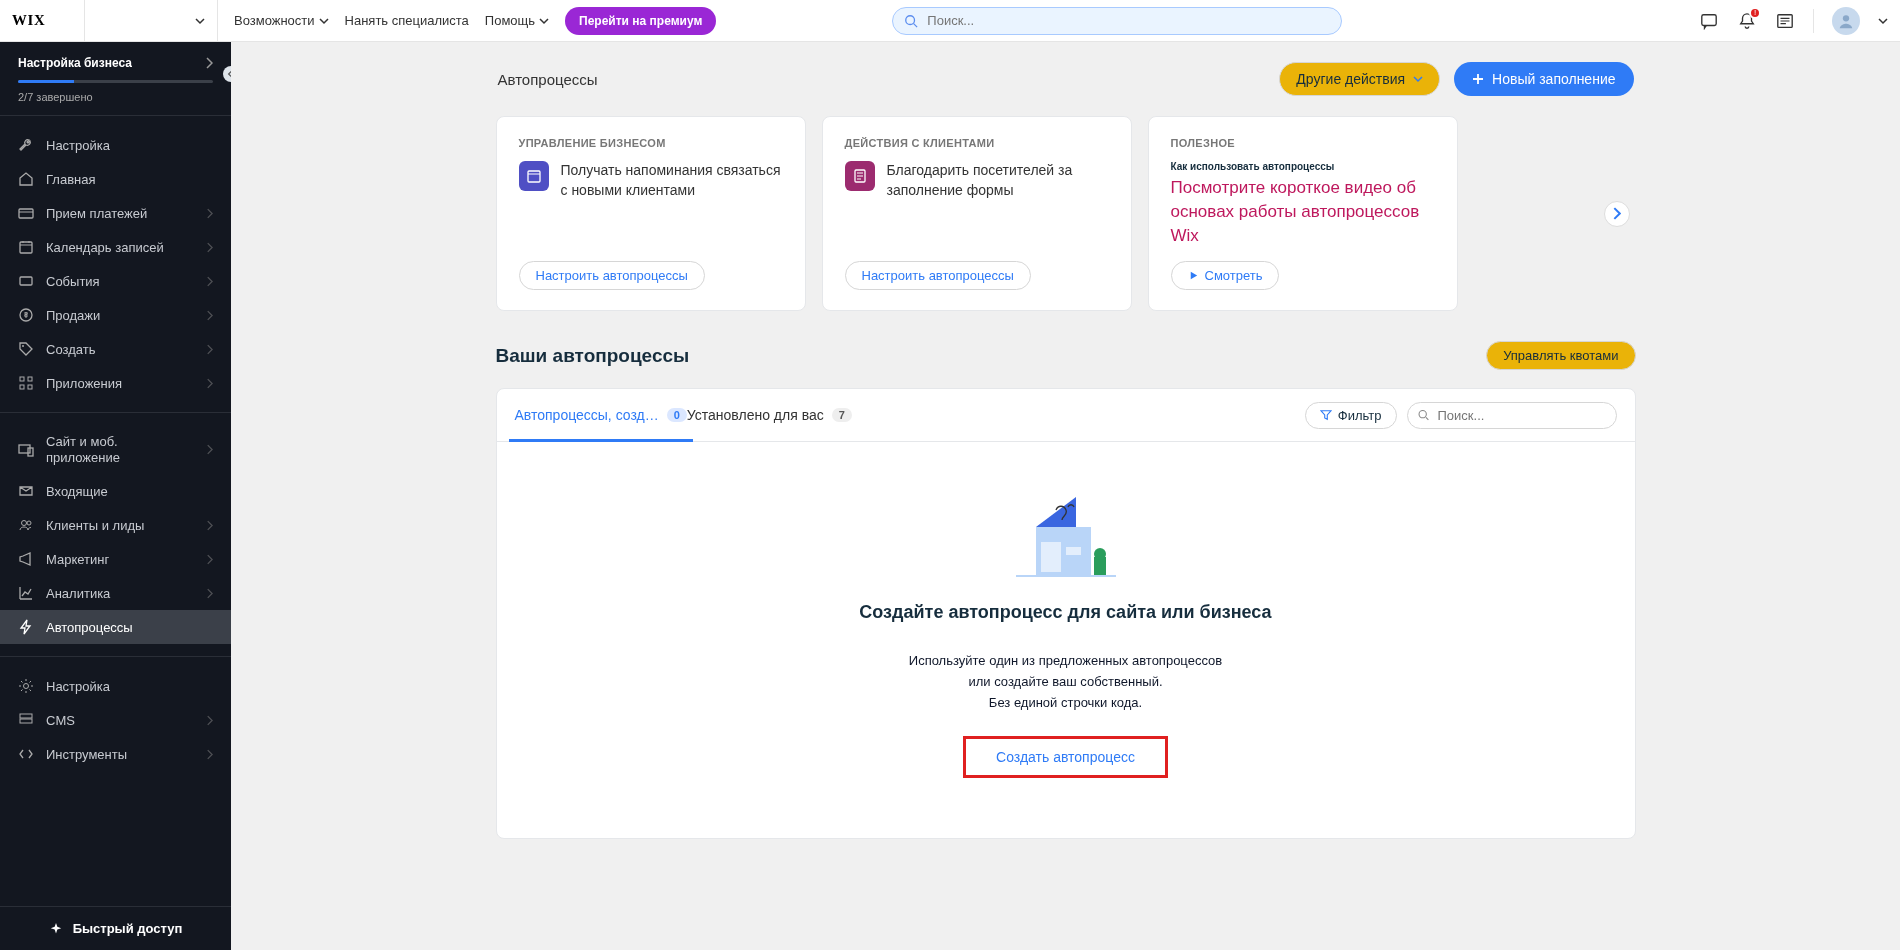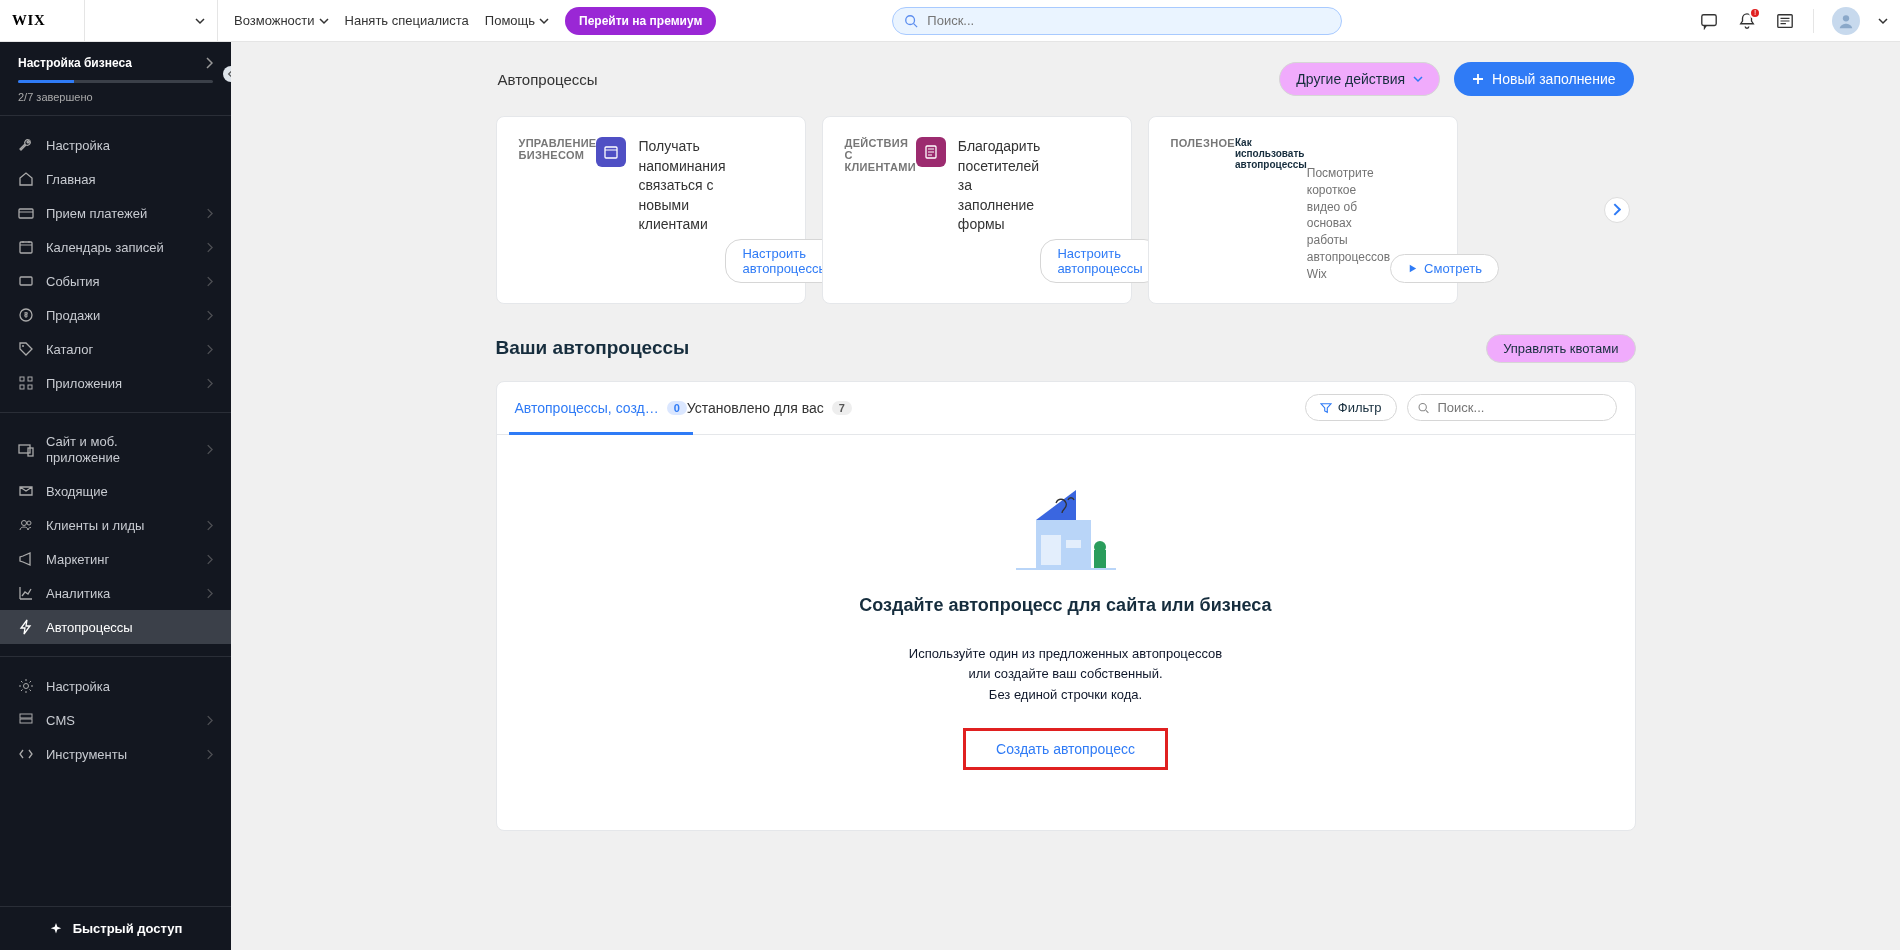--- a/index.html
+++ b/index.html
@@ -36,33 +36,33 @@
 .sb-item .chev-r { margin-left: auto; opacity: 0.5; }
 .sb-ico { width: 16px; height: 16px; flex-shrink: 0; }
 .sb-quick { display:flex; align-items:center; gap:10px; padding: 14px 18px; color: #fff; font-weight: 600; font-size: 13px; border-top: 1px solid #2a2e37; margin-top: auto; cursor:pointer; justify-content:center;}
 
 .content-wrap { flex: 1; overflow-y: auto; background: #f0f0f0; }
 .content { max-width: 1140px; margin: 0 auto; padding: 20px 0 40px; }
 
 .page-header { display: flex; align-items: center; justify-content: space-between; margin-bottom: 20px; padding: 0 2px;}
 .page-title { font-size: 15px; color: #333; }
 .header-actions { display: flex; gap: 14px; }
-.btn-outline { background: #f0abfc; border: 1px solid #d6d6d6; padding: 8px 16px; border-radius: 18px; font-size: 14px; display: flex; align-items: center; gap: 8px; cursor: pointer; color: #162d3d; font-weight:500;}
+.btn-outline { background: #eab308; border: 1px solid #d6d6d6; padding: 8px 16px; border-radius: 18px; font-size: 14px; display: flex; align-items: center; gap: 8px; cursor: pointer; color: #162d3d; font-weight:500;}
 .btn-primary { background: #2f7bf6; color: #fff; border-radius: 18px; padding: 8px 18px; font-size: 14px; display: flex; align-items: center; gap: 8px; cursor: pointer; font-weight:500;}
 
 .card-row { display: flex; gap: 16px; margin-bottom: 30px; position: relative; overflow: hidden;}
-.card { background: #fff; border: 1px solid #e5e7ea; border-radius: 8px; padding: 20px 22px; width: 310px; flex-shrink: 0; display: flex; min-height:160px;}
+.card { background: #fff; border: 1px solid #e5e7ea; border-radius: 8px; padding: 20px 22px; width: 310px; flex-shrink: 0; display: flex; flex-direction: column; min-height:160px;}
 .card-eyebrow { font-size: 11px; font-weight: 600; color: #777; letter-spacing: 0.3px; margin-bottom: 12px; }
 .card-body-row { display: flex; gap: 12px; }
 .card-icon { width: 30px; height: 30px; border-radius: 6px; flex-shrink: 0; display: flex; align-items: center; justify-content: center; font-size: 16px; }
 .ci-blue { background: #4f4fc4; color: #fff; }
 .ci-pink { background: #9c2b6f; color: #fff; }
 .card-text { font-size: 14px; line-height: 1.4; color: #333; font-weight: 500; }
 .card-title-bold { font-size: 10px; font-weight: 700; color: #162d3d; margin-bottom: 4px; }
-.card-desc-small { font-size: 12px; color: #737373; line-height: 1.4; margin-top: 28px; }
+.card-desc-small { font-size: 17px; color: #be185d; line-height: 1.4; }
 .card-action { margin-top: auto; padding-top: 14px; }
 .link-btn { border: 1px solid #d6d6d6; background: #fff; color: #2f7bf6; font-size: 13px; padding: 6px 16px; border-radius: 16px; cursor: pointer; display: inline-flex; align-items: center; gap: 6px; font-weight:500;}
 .carousel-arrow { position:absolute; right: 6px; top: 50%; transform: translateY(-50%); width: 26px; height: 26px; background: #fff; border: 1px solid #ddd; border-radius: 50%; display:flex; align-items:center; justify-content:center; cursor:pointer;}
 
 .section-header { display: flex; justify-content: space-between; align-items: center; margin-bottom: 18px; }
 .section-title { font-size: 19px; font-weight: 700; color: #162d3d; }
 
 .tab-panel { background: #fff; border: 1px solid #e5e7ea; border-radius: 8px; }
 .tab-bar { display: flex; align-items: center; border-bottom: 1px solid #e5e7ea; padding: 0 18px; }
 .tab-item { padding: 18px 0; font-size: 14px; color: #333; display: flex; align-items: center; gap: 8px; cursor: pointer; position: relative; }
@@ -229,21 +229,21 @@
       <span>Продажи</span>
       <svg class="chev-r" width="7" height="11" viewBox="0 0 8 12">
           <path d="M2 1l5 5-5 5" stroke="#888" stroke-width="1.5" fill="none"></path>
         </svg>
     </div>
     <div class="sb-item">
       <svg class="sb-ico" viewBox="0 0 16 16">
           <path d="M2 2h6l6 6-6 6-6-6z" stroke="#aaa" fill="none" stroke-width="1.3"></path>
           <circle cx="5" cy="5" r="1" fill="#aaa"></circle>
         </svg>
-      <span>Каталог</span>
+      <span>Создать</span>
       <svg class="chev-r" width="7" height="11" viewBox="0 0 8 12">
           <path d="M2 1l5 5-5 5" stroke="#888" stroke-width="1.5" fill="none"></path>
         </svg>
     </div>
     <div class="sb-item">
       <svg class="sb-ico" viewBox="0 0 16 16">
           <rect x="2" y="2" width="4" height="4" stroke="#aaa" fill="none"></rect>
           <rect x="10" y="2" width="4" height="4" stroke="#aaa" fill="none"></rect>
           <rect x="2" y="10" width="4" height="4" stroke="#aaa" fill="none"></rect>
           <rect x="10" y="10" width="4" height="4" stroke="#aaa" fill="none"></rect>

